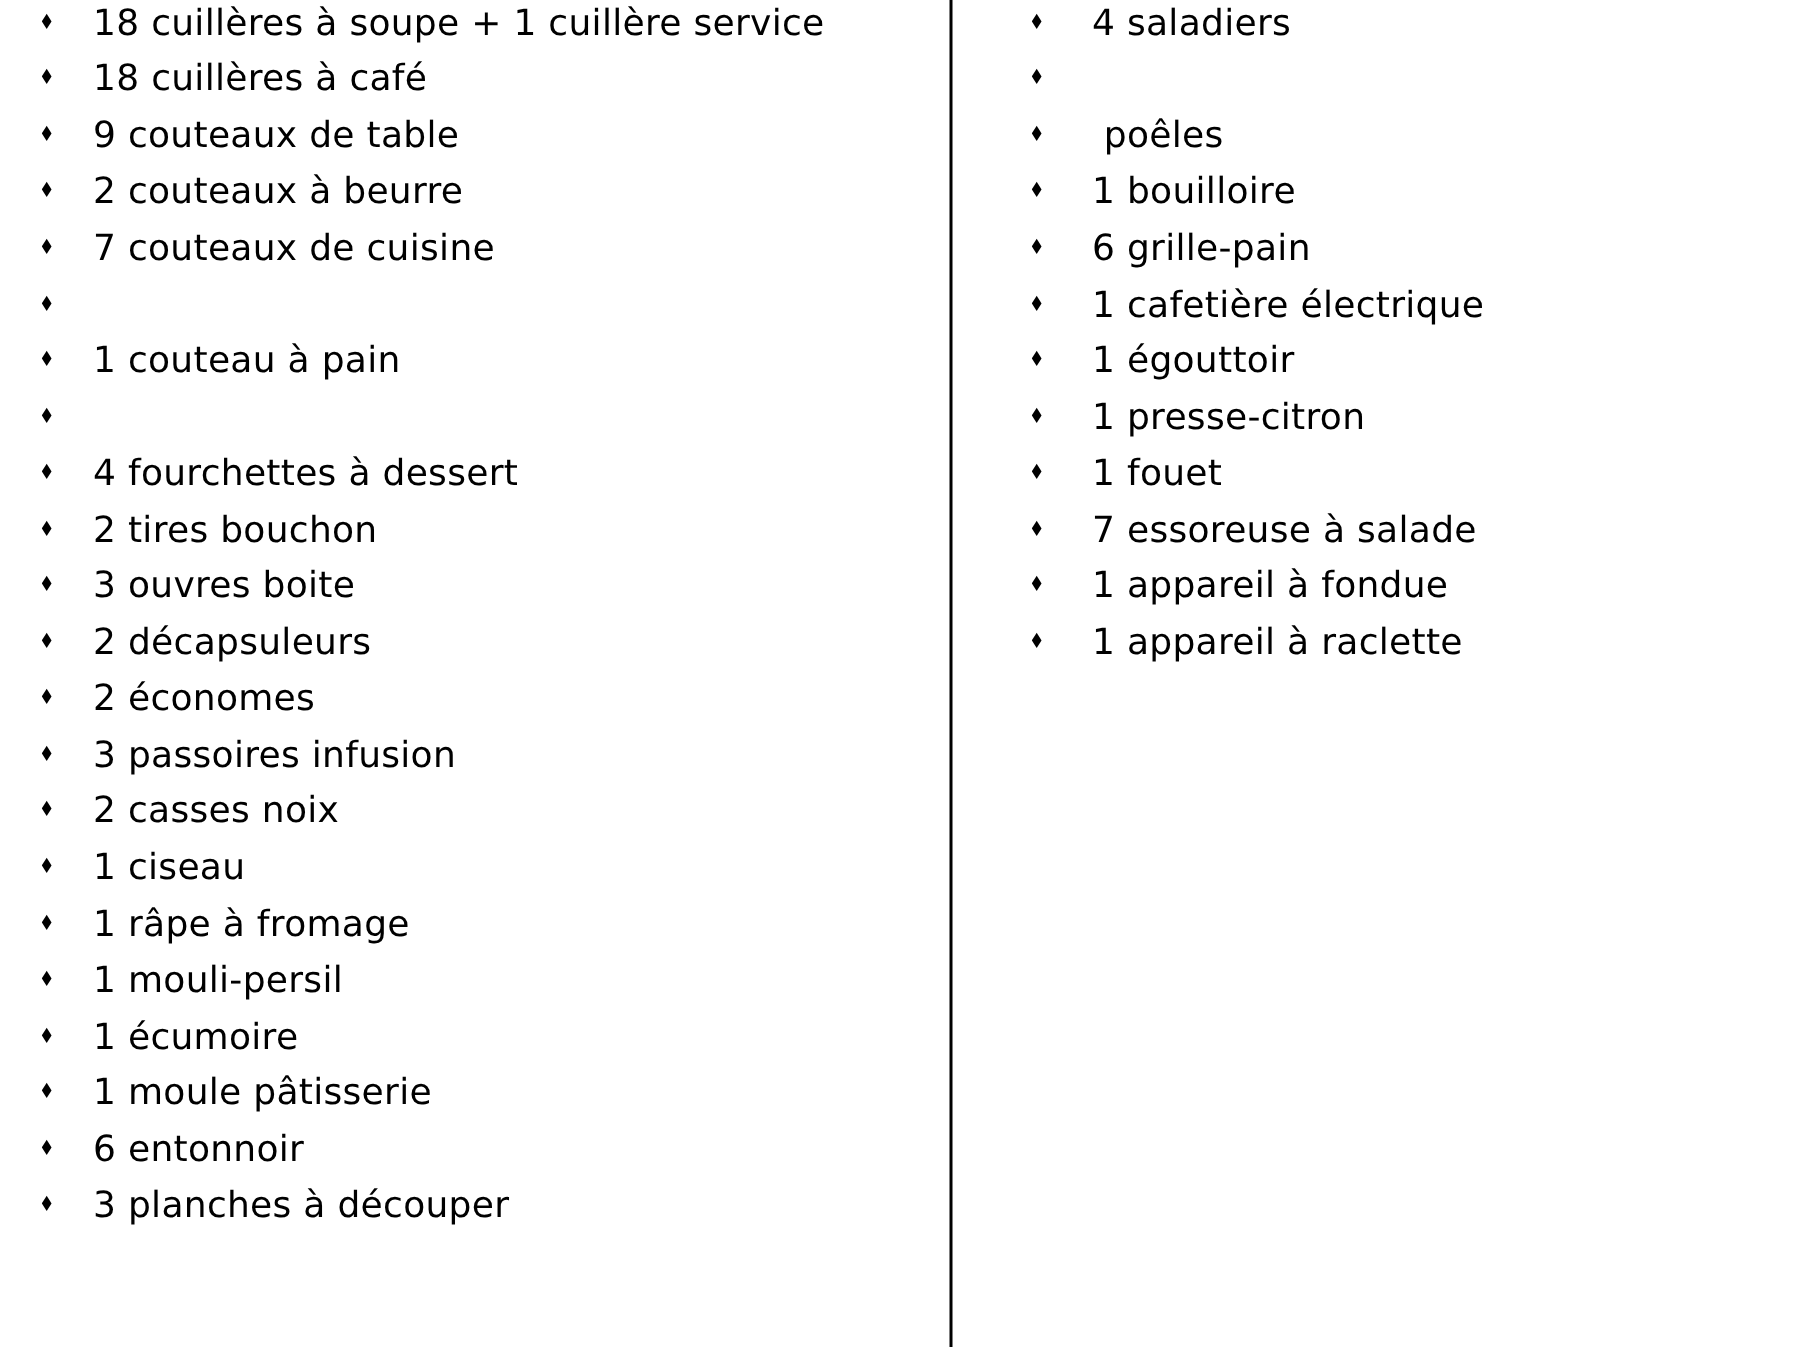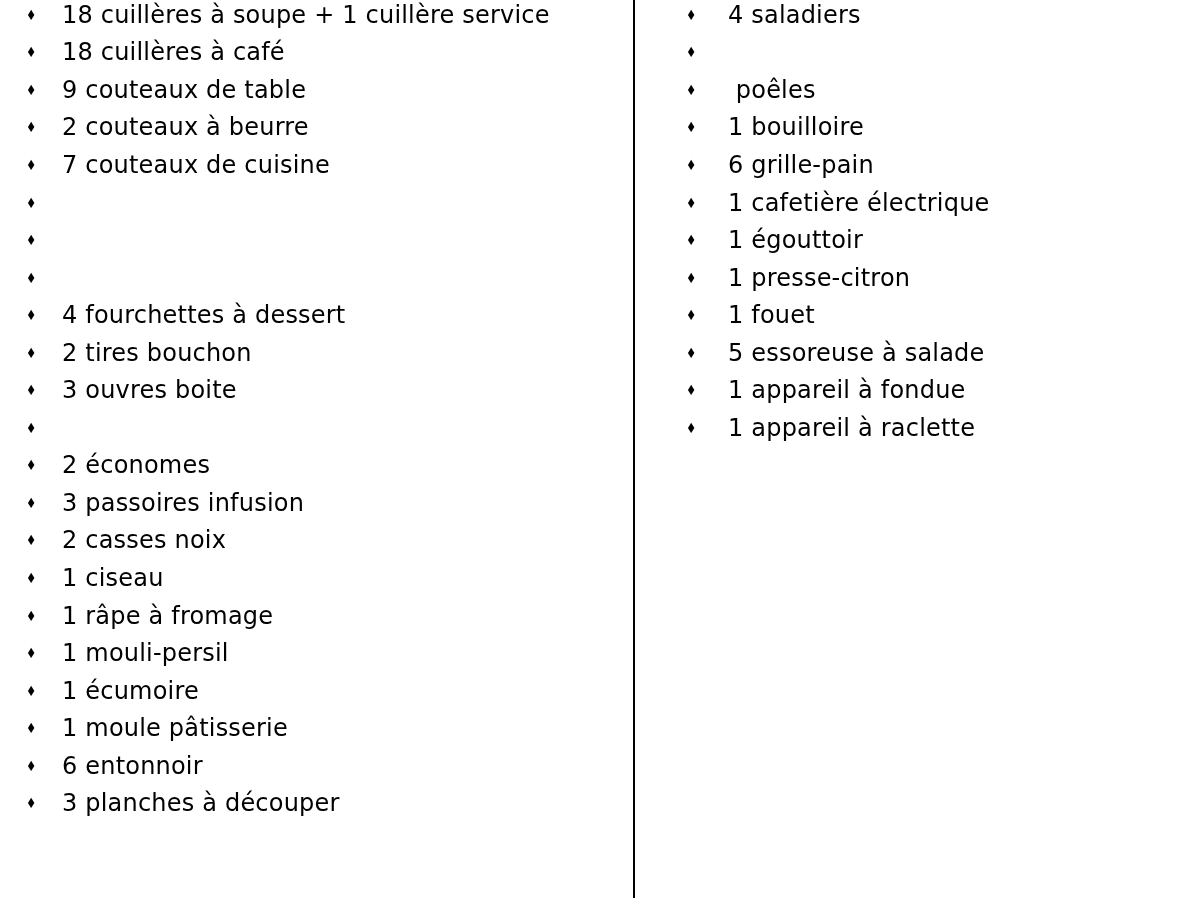--- a/index.html
+++ b/index.html
@@ -76,38 +76,40 @@
       </li>
       <li class="item">
         <span class="bullet">♦</span>
         <span class="label">7 couteaux de cuisine</span>
       </li>
       <li class="item">
         <span class="bullet">♦</span>
       </li>
       <li class="item">
         <span class="bullet">♦</span>
+        <span class="label">1 couteau à pain</span>
       </li>
       <li class="item">
         <span class="bullet">♦</span>
       </li>
       <li class="item">
         <span class="bullet">♦</span>
         <span class="label">4 fourchettes à dessert</span>
       </li>
       <li class="item">
         <span class="bullet">♦</span>
         <span class="label">2 tires bouchon</span>
       </li>
       <li class="item">
         <span class="bullet">♦</span>
         <span class="label">3 ouvres boite</span>
       </li>
       <li class="item">
         <span class="bullet">♦</span>
+        <span class="label">2 décapsuleurs</span>
       </li>
       <li class="item">
         <span class="bullet">♦</span>
         <span class="label">2 économes</span>
       </li>
       <li class="item">
         <span class="bullet">♦</span>
         <span class="label">3 passoires infusion</span>
       </li>
       <li class="item">
@@ -177,21 +179,21 @@
       <li class="item">
         <span class="bullet">♦</span>
         <span class="label">1 presse-citron</span>
       </li>
       <li class="item">
         <span class="bullet">♦</span>
         <span class="label">1 fouet</span>
       </li>
       <li class="item">
         <span class="bullet">♦</span>
-        <span class="label">5 essoreuse à salade</span>
+        <span class="label">7 essoreuse à salade</span>
       </li>
       <li class="item">
         <span class="bullet">♦</span>
         <span class="label">1 appareil à fondue</span>
       </li>
       <li class="item">
         <span class="bullet">♦</span>
         <span class="label">1 appareil à raclette</span>
       </li>
     </ul>

